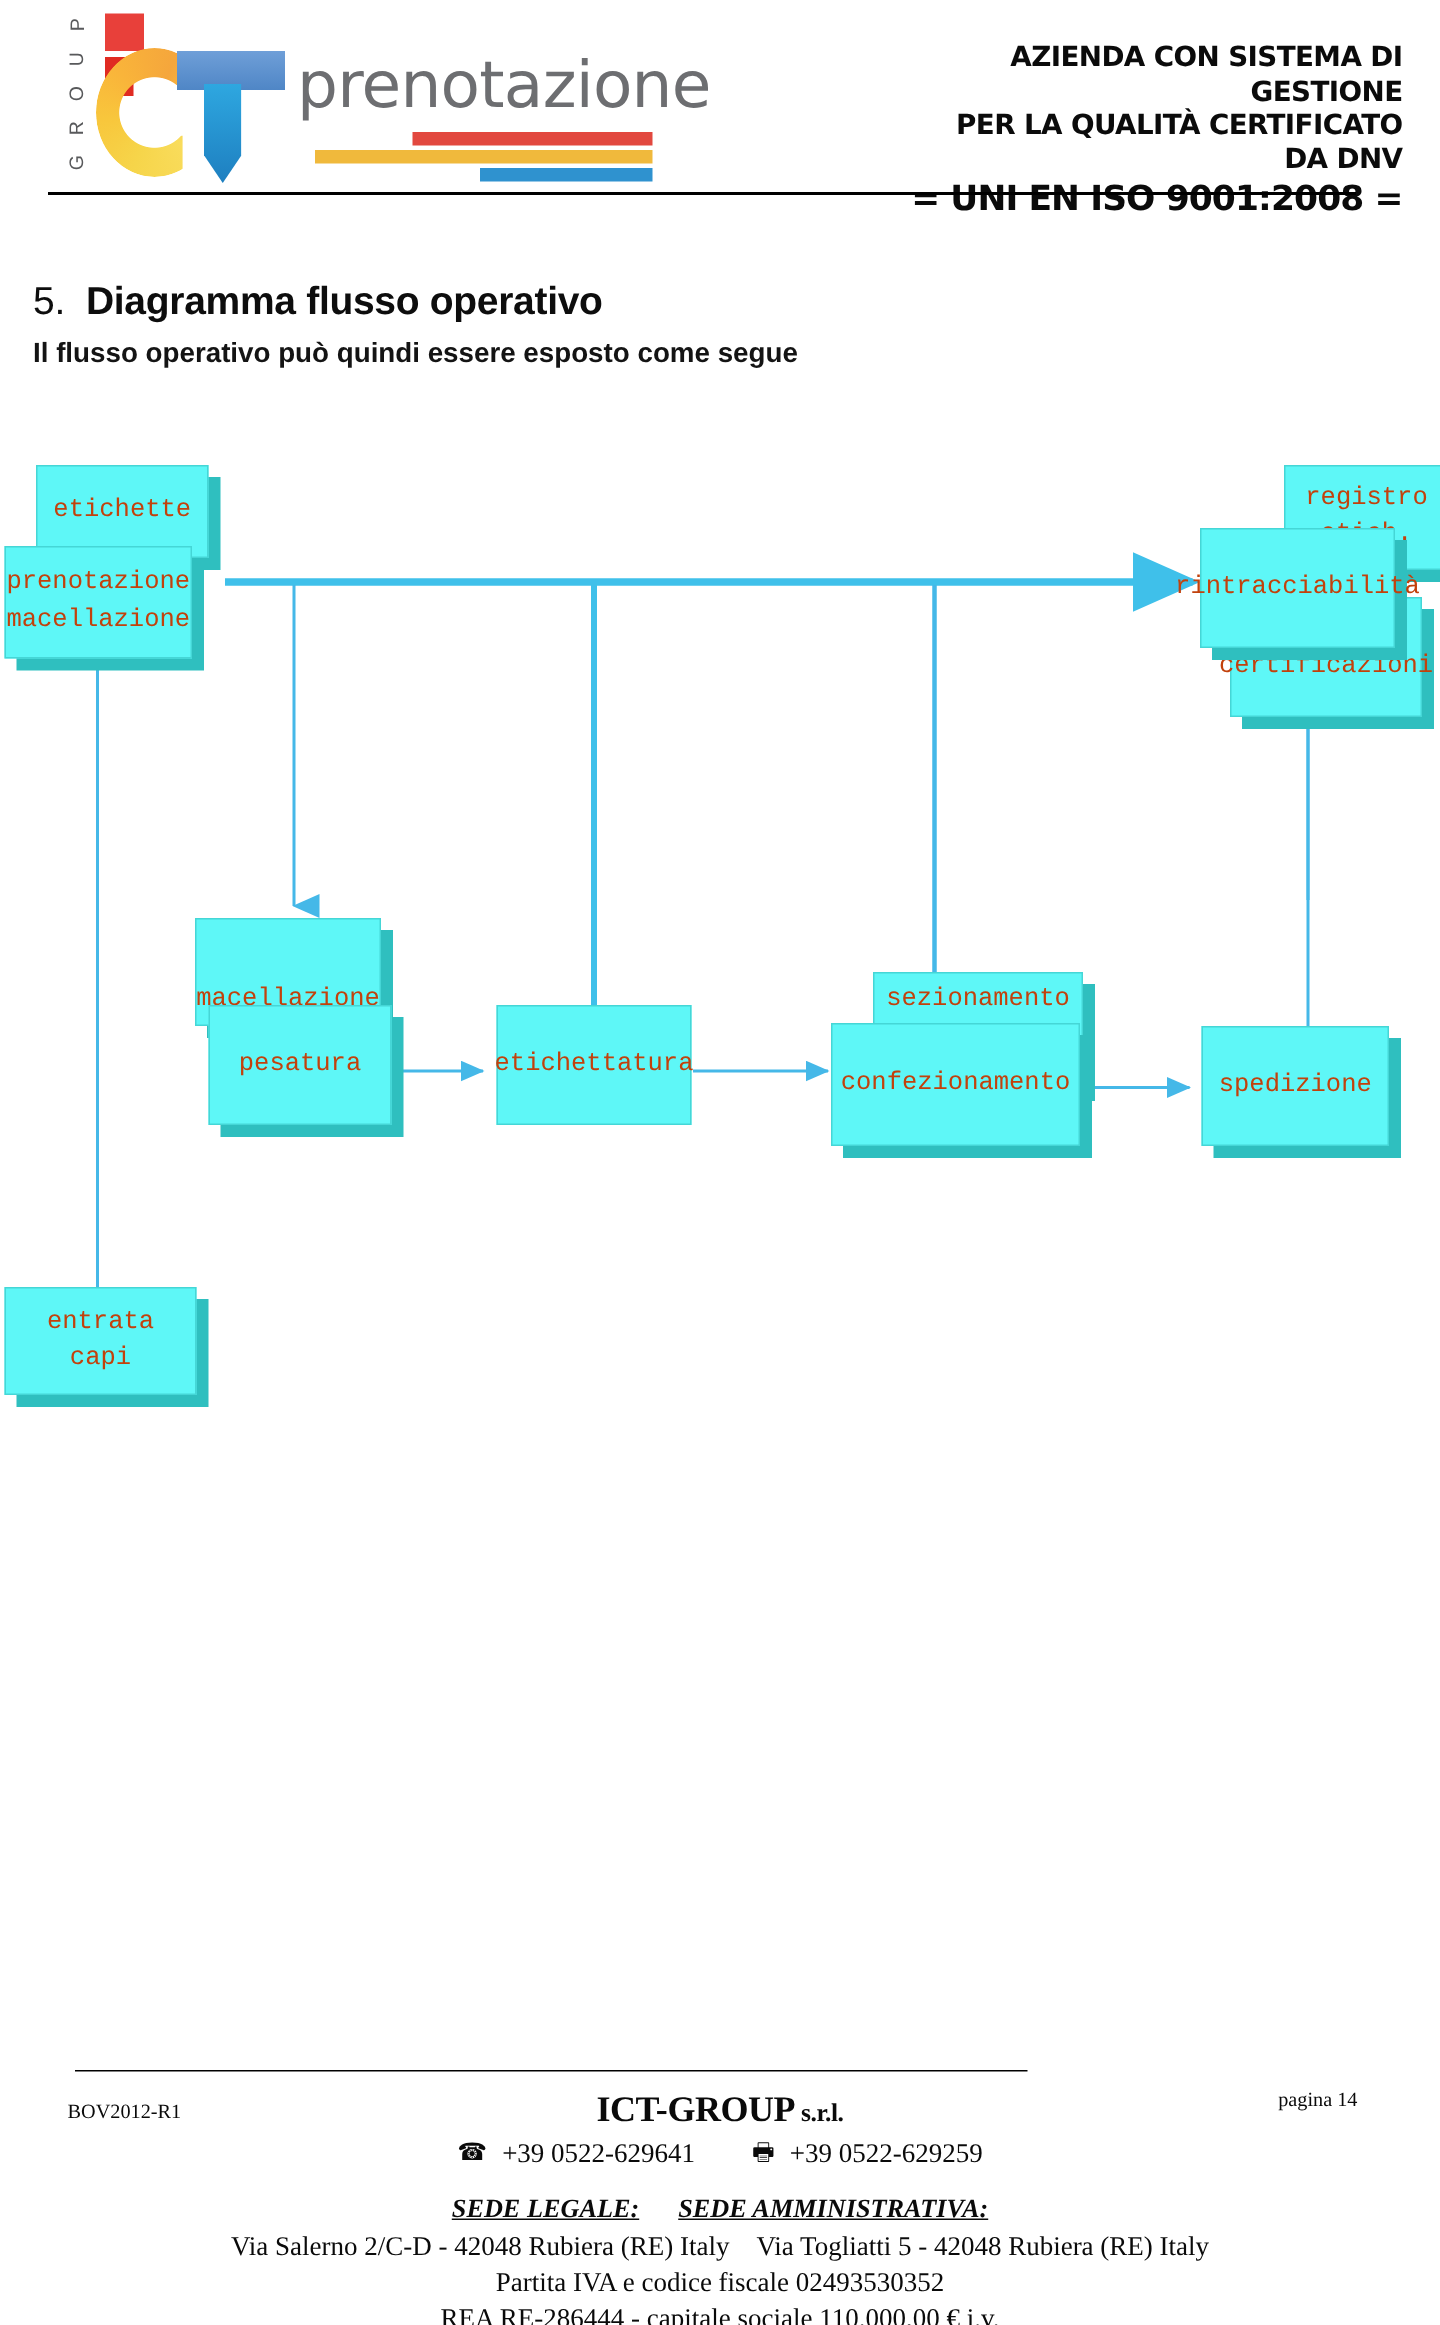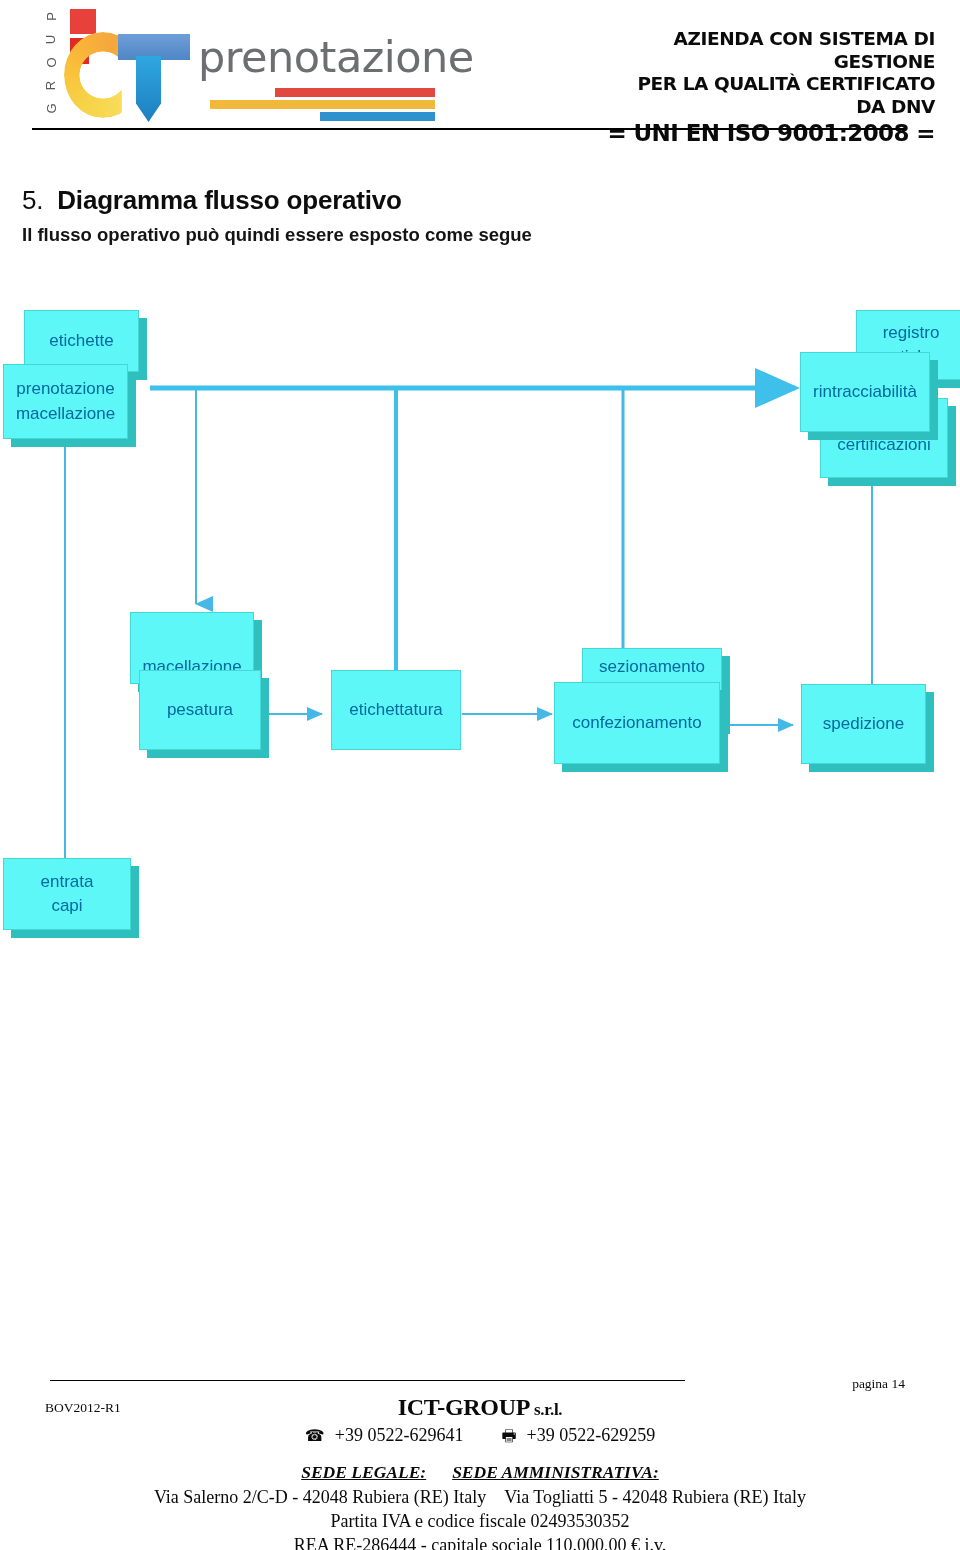--- a/index.html
+++ b/index.html
@@ -100,35 +100,35 @@
   }
   .node .face{
     position:absolute;left:0;top:0;width:100%;height:100%;
     background:#5ef7f7;
     border:1px solid #45d6d6;
     box-sizing:border-box;
     display:flex;align-items:center;justify-content:center;
     text-align:center;
   }
   .node .label{
-    font-family:Liberation Sans, sans-serif;
-    font-size:17px;color:#0369a1;line-height:1.42;
+    font-family:Liberation Mono, monospace;
+    font-size:17px;color:#c2410c;line-height:1.42;
     padding:0 4px;
     white-space:pre-line;
   }
 
   
   #footer{position:absolute;left:0;top:1372px;width:960px;height:178px;}
   #footer-rule{position:absolute;left:50px;top:8px;width:635px;height:0;border-top:1.5px solid #000;}
   #doc-code{
     position:absolute;left:45px;top:28px;font-size:13.5px;color:#0a0a0a;
     font-family:"Liberation Serif", serif;
   }
   #page-number{
-    position:absolute;right:55px;top:4px;font-size:13.5px;color:#0a0a0a;
+    position:absolute;right:55px;top:20px;font-size:13.5px;color:#0a0a0a;
     font-family:"Liberation Serif", serif;
     text-align:center;
   }
   #footer-center{
     position:absolute;left:0;top:22px;width:960px;text-align:center;
     font-family:"Liberation Serif", serif;color:#0a0a0a;
   }
   #company-name{font-size:24px;font-weight:700;letter-spacing:-0.3px;}
   #company-name .sub{font-size:17px;}
   #contact-line{

